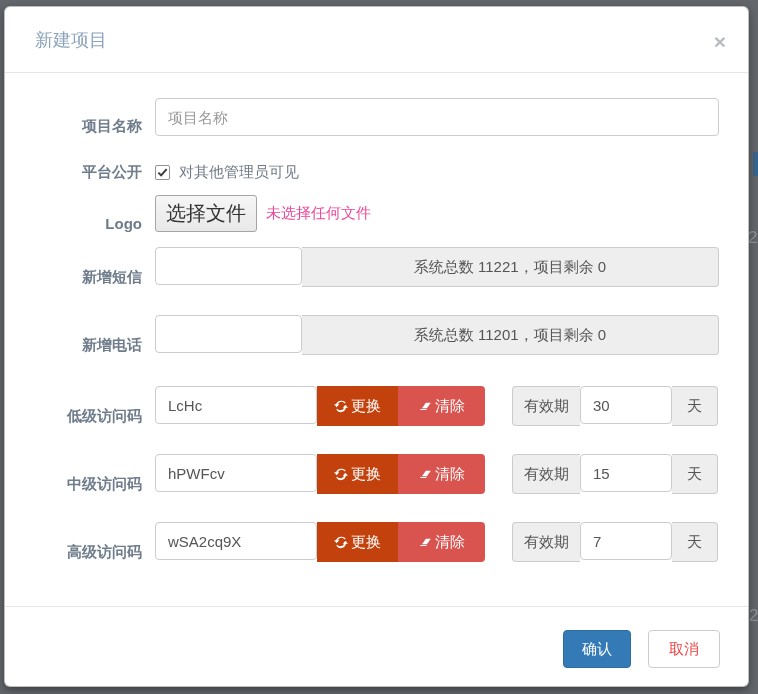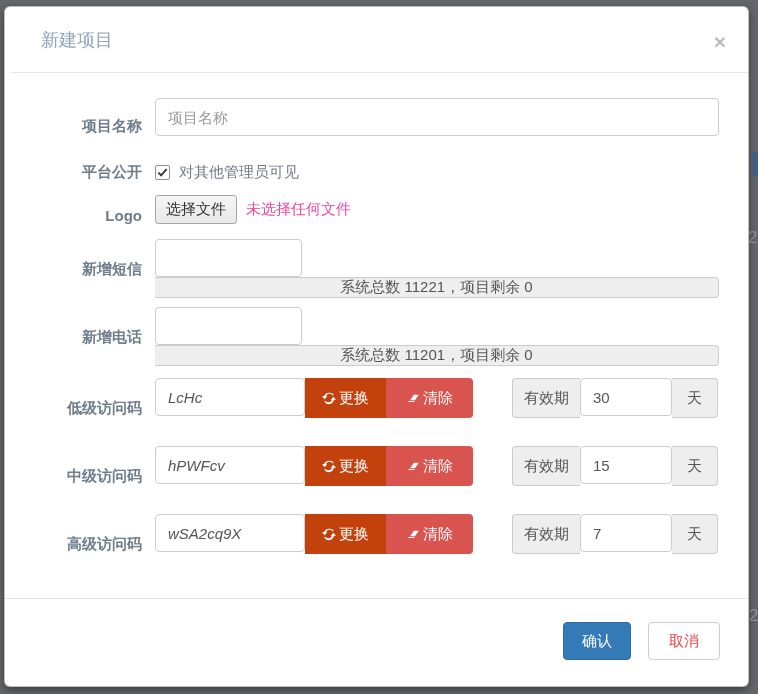--- a/index.html
+++ b/index.html
@@ -12,21 +12,21 @@
   }
   
   .artifact { position:absolute; color:rgba(215,222,228,.38); font-size:17px; z-index:0; }
   .artifact-blue { position:absolute; left:753px; top:152px; width:5px; height:24px; background:rgba(45,100,150,.8); z-index:0; }
 
   .modal {
     position:absolute; left:4px; top:6px; width:745px; height:681px;
     background:#fff; border:1px solid rgba(0,0,0,.25); border-radius:6px;
     box-shadow:0 3px 9px rgba(0,0,0,.4); z-index:1;
   }
-  .modal-header { position:relative; padding:21px 30px 20px; border-bottom:1px solid #e5e5e5;margin-left:6px; }
+  .modal-header { position:relative; padding:21px 30px 20px; border-bottom:1px solid #e5e5e5; }
   .modal-title { font-size:18px; font-weight:400; color:#8ca3bb; }
   .close-btn {
     position:absolute; top:24px; right:22px; background:none; border:none;
     font-size:21px; font-weight:700; color:#b6bcc2; line-height:1; cursor:pointer;
   }
   .modal-body { padding:25px 29px 44px 30px; }
 
   .form-row { display:flex; align-items:flex-end; }
   .control-label {
     width:107px; margin-right:13px; text-align:right; flex:none;
@@ -51,38 +51,38 @@
   
   .checkbox-box {
     width:15px; height:15px; border:1px solid #919191; border-radius:2px;
     background:#fff; display:flex; align-items:center; justify-content:center;
     cursor:pointer; flex:none;
   }
   .checkbox-label { margin-left:9px; font-size:15px; color:#707a85; }
 
   
   .file-btn {
-    font-size:15px; color:#333; background:linear-gradient(#f6f6f6,#e8e8e8);
+    font-size:20px; color:#333; background:linear-gradient(#f6f6f6,#e8e8e8);
     border:1px solid #a5a5a5; border-radius:3px; padding:4px 10px; cursor:pointer;
     font-family:inherit;
   }
   .file-status { margin-left:9px; font-size:15px; color:#ec4899; }
 
   
-  .input-group { display:flex; width:100%; height:40px;flex-direction:column; }
+  .input-group { display:flex; width:100%; height:40px; }
   .ig-input { width:147px; flex:none; border-radius:4px 0 0 4px; height:40px; }
   .ig-addon {
     flex:1; background:#eee; border:1px solid #ccc; border-left:0;
     border-radius:0 4px 4px 0; display:flex; align-items:center; justify-content:center;
     font-size:15px; color:#555;
   }
 
   
   .ac-group { display:flex; width:330px; height:40px; flex:none; }
-  .ac-input { width:150px; flex:none; border-radius:4px 0 0 4px; height:40px;font-style:italic; }
+  .ac-input { width:162px; flex:none; border-radius:4px 0 0 4px; height:40px; }
   .btn-replace, .btn-clear {
     border:none; color:#fff; font-size:15px; font-family:inherit; cursor:pointer;
     display:flex; align-items:center; justify-content:center; gap:3px; height:40px;
   }
   .btn-replace { width:81px; background:#c2410c; }
   .btn-clear { width:87px; background:#d9534f; border-radius:0 4px 4px 0; }
   .btn-icon { width:14px; height:14px; flex:none; }
 
   .validity-group { display:flex; margin-left:27px; width:206px; height:40px; flex:none; }
   .vg-addon {

